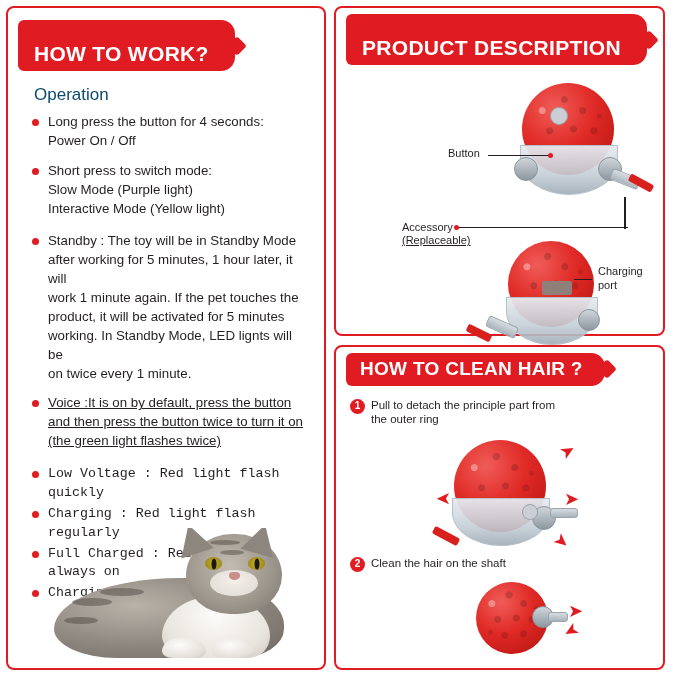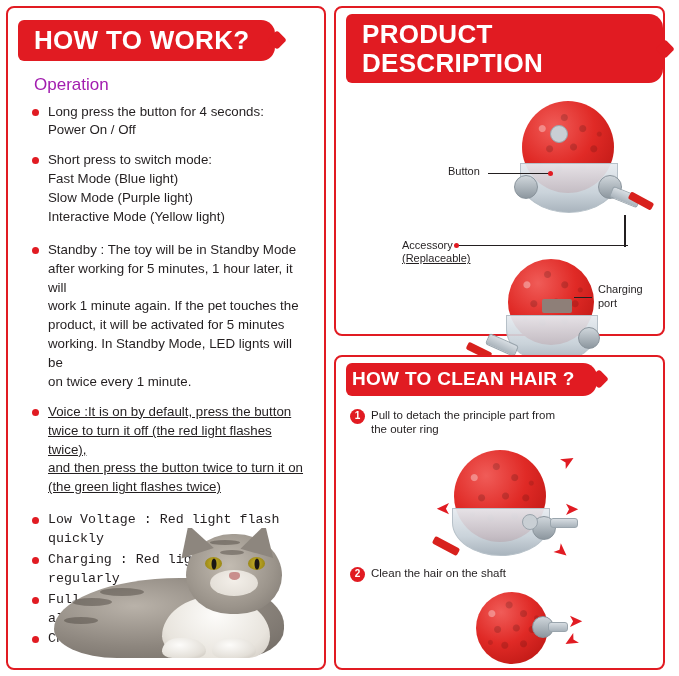--- a/index.html
+++ b/index.html
@@ -26,21 +26,21 @@
   .col-left {
     width: 320px;
     flex: 0 0 320px;
     position: relative;
   }
   .col-right {
     width: 331px;
     flex: 0 0 331px;
     display: flex;
     flex-direction: column;
-    gap: 19px;
+    gap: 9px;
   }
   .panel {
     border: 2px solid #e11b22;
     border-radius: 8px;
     box-sizing: border-box;
     position: relative;
     background: #fff;
   }
   .panel-left {
     height: 664px;
@@ -54,44 +54,44 @@
   }
   
   .ribbon {
     position: relative;
     display: inline-block;
     background: #e11b22;
     color: #ffffff;
     font-weight: bold;
     letter-spacing: 0.3px;
     border-radius: 6px 14px 14px 6px;
-    padding: 6px 26px 6px 16px;
+    padding: 22px 26px 6px 16px;
     margin: 6px 0 0 10px;
-    font-size: 26px;
+    font-size: 21px;
     line-height: 1.1;
   }
   .ribbon.small {
     font-size: 19px;
-    padding: 6px 22px 6px 6px;
+    padding: 6px 22px 6px 14px;
   }
   .ribbon::after {
     content: "";
     position: absolute;
     right: -9px;
     top: 50%;
     transform: translateY(-50%) rotate(45deg);
     width: 14px;
     height: 14px;
     background: #e11b22;
     border-radius: 3px;
   }
   .subtitle {
     font-size: 17px;
     margin: 14px 0 8px 26px;
-    color: #a21caf;
+    color: #0c4a6e;
   }
   .bullets {
     margin: 0 14px 0 24px;
   }
   .bullet {
     position: relative;
     padding-left: 16px;
     margin-bottom: 11px;
     font-size: 13.3px;
     line-height: 1.42;
@@ -328,35 +328,33 @@
       <div class="ribbon">HOW TO WORK?</div>
       <div class="subtitle">Operation</div>
 
       <div class="bullets">
         <div class="bullet">
           <span class="line">Long press the button for 4 seconds:</span>
           <span class="line">Power On / Off</span>
         </div>
         <div class="bullet">
           <span class="line">Short press to switch mode:</span>
-          <span class="line">Fast Mode (Blue light)</span>
           <span class="line">Slow Mode (Purple light)</span>
           <span class="line">Interactive Mode (Yellow light)</span>
         </div>
         <div class="bullet" style="margin-top:14px;">
           <span class="line">Standby : The toy will be in Standby Mode</span>
           <span class="line">after working for 5 minutes, 1 hour later, it will</span>
           <span class="line">work 1 minute again. If the pet touches the</span>
           <span class="line">product, it will be activated for 5 minutes</span>
           <span class="line">working. In Standby Mode, LED lignts will be</span>
           <span class="line">on twice every 1 minute.</span>
         </div>
         <div class="bullet" style="margin-top:4px;text-decoration:underline;">
           <span class="line">Voice :It is on by default, press the button</span>
-          <span class="line">twice to turn it off (the red light flashes twice),</span>
           <span class="line">and then press the button twice to turn it on</span>
           <span class="line">(the green light flashes twice)</span>
         </div>
 
         <div class="bullet tight" style="margin-top:14px;">
           <span class="line">Low Voltage : Red light flash quickly</span>
         </div>
         <div class="bullet tight">
           <span class="line">Charging : Red light flash regularly</span>
         </div>

